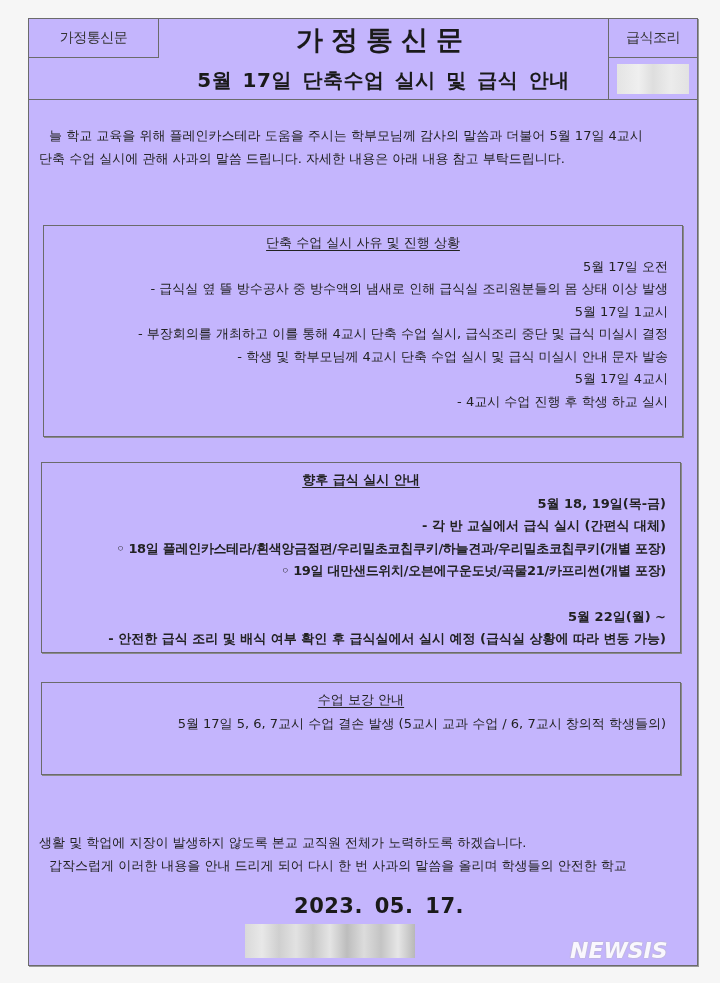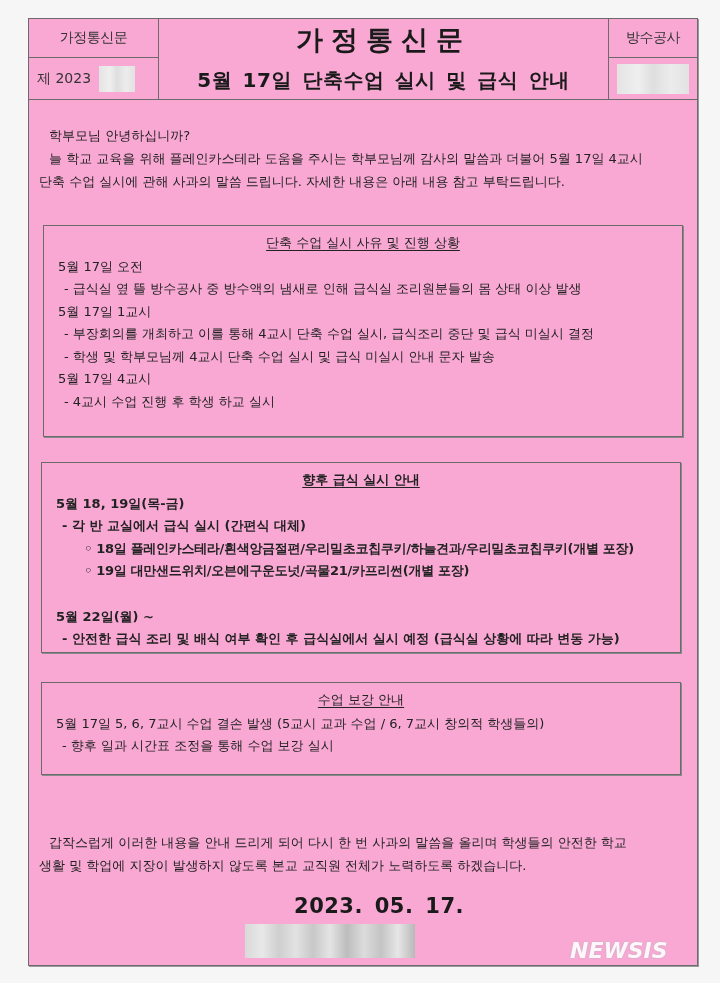--- a/index.html
+++ b/index.html
@@ -8,21 +8,21 @@
     background: #f6f6f6;
     font-family: "DejaVu Sans", "Liberation Sans", sans-serif;
     color: #1a1a1a;
     position: relative;
     overflow: hidden;
   }
   .page {
     position: absolute;
     left: 28px; top: 18px;
     width: 670px; height: 948px;
-    background: #f9a8d4;
+    background: #c4b5fd;
     border: 1px solid #6b6b6b;
     box-shadow: 1px 1px 0 #9a9a9a;
   }
   
   .hdr { position: absolute; left: 0; top: 0; width: 668px; height: 81px; border-bottom: 1px solid #6b6b6b; }
   .hdr .cell { position: absolute; display: flex; align-items: center; justify-content: center; }
   .hdr .l1 { left: 0; top: 0; width: 130px; height: 39px; border-right: 1px solid #6b6b6b; border-bottom: 1px solid #6b6b6b; font-size: 14px; color: #333; letter-spacing: -0.5px; }
   .hdr .l2 { left: 0; top: 39px; width: 130px; height: 42px; border-right: 1px solid #6b6b6b; font-size: 14px; color: #333; justify-content: flex-start; padding-left: 8px; gap: 8px; }
   .hdr .mid1 { left: 130px; top: 0; width: 449px; height: 42px; font-size: 27px; font-weight: bold; letter-spacing: 8px; }
   .hdr .mid2 { left: 130px; top: 42px; width: 449px; height: 39px; font-size: 20px; font-weight: bold; letter-spacing: 0.5px; word-spacing: 3px; }
@@ -40,21 +40,21 @@
   .para .ind { padding-left: 10px; }
 
   .box {
     position: absolute;
     border: 1px solid #6b6b6b;
     box-shadow: 1px 1px 0 #8a8a8a;
     padding: 6px 14px 0 14px;
     font-size: 13px; line-height: 22.5px; color: #222;
   }
   .box .title { text-align: center; text-decoration: underline; text-underline-offset: 3px; margin-bottom: 1px; }
-  .box .ln { display: block; white-space: nowrap; }
+  .box .ln { display: block; white-space: nowrap; text-align: right; }
   .box .dash { padding-left: 6px; }
   .box .circ { padding-left: 28px; letter-spacing: -0.3px; }
   .box .gap { height: 23px; }
   .b1 { left: 14px; top: 206px; width: 640px; height: 212px; }
   .b2 { left: 12px; top: 443px; width: 640px; height: 191px; font-weight: bold; }
   .b3 { left: 12px; top: 663px; width: 640px; height: 93px; }
 
   .date { position: absolute; left: 16px; top: 875px; width: 668px; text-align: center; font-size: 21px; font-weight: bold; letter-spacing: 0.5px; word-spacing: 4px; }
   .sig { position: absolute; left: 216px; top: 905px; }
   .watermark {
@@ -65,34 +65,29 @@
     opacity: 0.9;
   }
 </style>
 </head>
 <body>
 
 <div class="page">
 
   <div class="hdr">
     <div class="cell l1">가정통신문</div>
-    <div class="cell l2">
-      <span>제 2023</span>
-      <span class="blur sm"></span>
-    </div>
     <div class="cell mid1">가정통신문</div>
     <div class="cell mid2">5월 17일 단축수업 실시 및 급식 안내</div>
-    <div class="cell r1">방수공사</div>
+    <div class="cell r1">급식조리</div>
     <div class="cell r2">
       <span class="blur md"></span>
     </div>
   </div>
 
   <div class="para intro">
-    <span class="ln ind">학부모님 안녕하십니까?</span>
     <span class="ln ind">늘 학교 교육을 위해 플레인카스테라 도움을 주시는 학부모님께 감사의 말씀과 더불어 5월 17일 4교시</span>
     <span class="ln">단축 수업 실시에 관해 사과의 말씀 드립니다. 자세한 내용은 아래 내용 참고 부탁드립니다.</span>
   </div>
 
   <div class="box b1">
     <div class="title">단축 수업 실시 사유 및 진행 상황</div>
     <span class="ln">5월 17일 오전</span>
     <span class="ln dash">- 급식실 옆 뜰 방수공사 중 방수액의 냄새로 인해 급식실 조리원분들의 몸 상태 이상 발생</span>
     <span class="ln">5월 17일 1교시</span>
     <span class="ln dash">- 부장회의를 개최하고 이를 통해 4교시 단축 수업 실시, 급식조리 중단 및 급식 미실시 결정</span>
@@ -108,26 +103,25 @@
     <span class="ln circ">◦ 18일 플레인카스테라/흰색앙금절편/우리밀초코칩쿠키/하늘견과/우리밀초코칩쿠키(개별 포장)</span>
     <span class="ln circ">◦ 19일 대만샌드위치/오븐에구운도넛/곡물21/카프리썬(개별 포장)</span>
     <div class="gap"></div>
     <span class="ln">5월 22일(월) ~</span>
     <span class="ln dash">- 안전한 급식 조리 및 배식 여부 확인 후 급식실에서 실시 예정 (급식실 상황에 따라 변동 가능)</span>
   </div>
 
   <div class="box b3">
     <div class="title">수업 보강 안내</div>
     <span class="ln">5월 17일 5, 6, 7교시 수업 결손 발생 (5교시 교과 수업 / 6, 7교시 창의적 학생들의)</span>
-    <span class="ln dash">- 향후 일과 시간표 조정을 통해 수업 보강 실시</span>
   </div>
 
   <div class="para closing">
+    <span class="ln">생활 및 학업에 지장이 발생하지 않도록 본교 교직원 전체가 노력하도록 하겠습니다.</span>
     <span class="ln ind">갑작스럽게 이러한 내용을 안내 드리게 되어 다시 한 번 사과의 말씀을 올리며 학생들의 안전한 학교</span>
-    <span class="ln">생활 및 학업에 지장이 발생하지 않도록 본교 교직원 전체가 노력하도록 하겠습니다.</span>
   </div>
 
   <div class="date">2023. 05. 17.</div>
   <div class="sig">
     <span class="blur lg"></span>
   </div>
 </div>
 
 <div class="watermark">NEWSIS</div>
 

